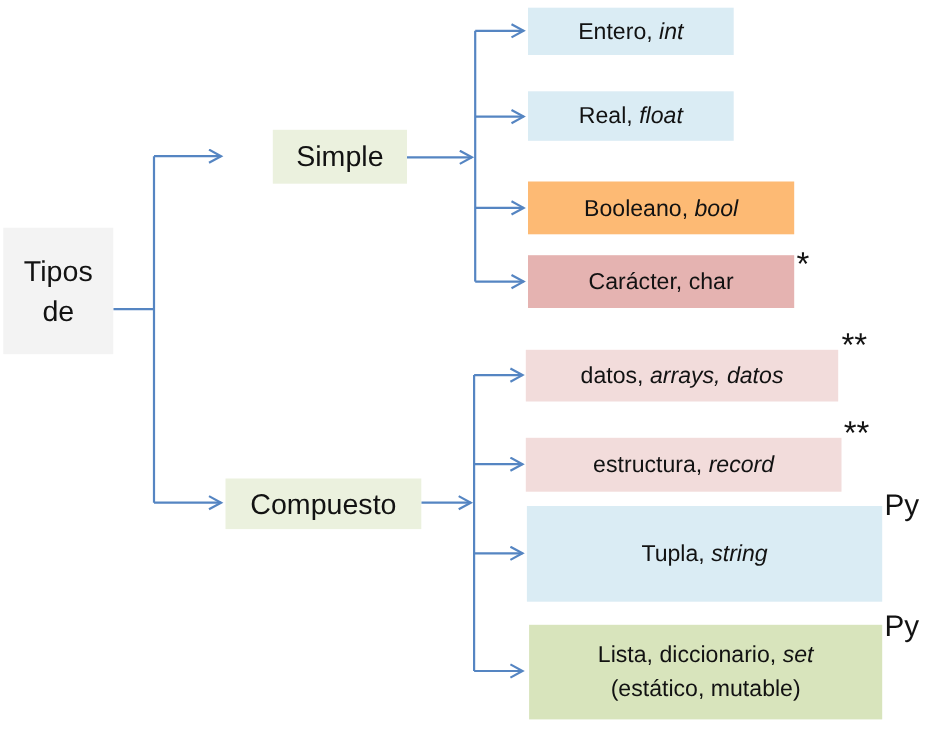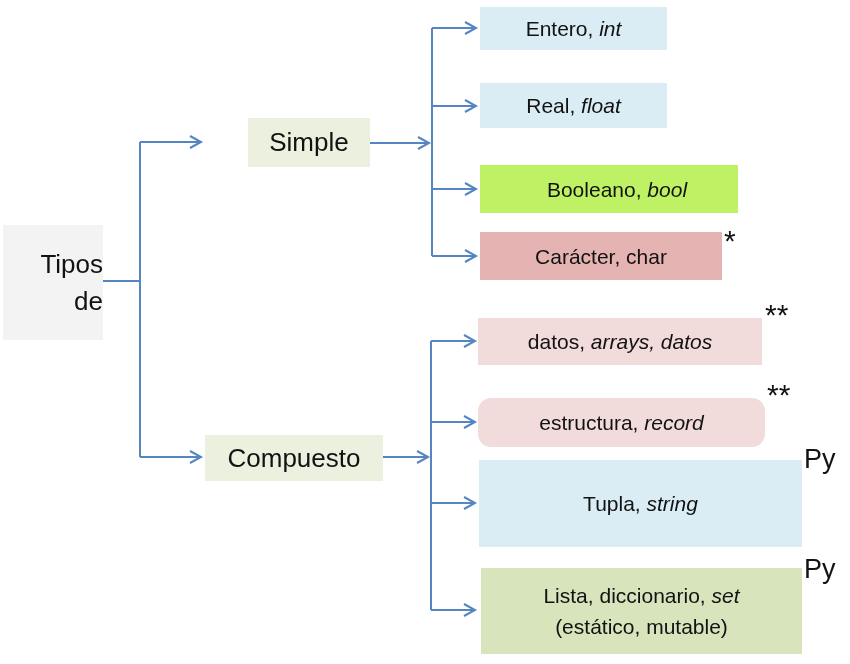--- a/index.html
+++ b/index.html
@@ -31,29 +31,29 @@
     display: flex;
     flex-direction: column;
     align-items: center;
     justify-content: center;
     text-align: center;
     font-size: 21px;
     line-height: 31px;
     white-space: nowrap;
   }
   .node i { font-style: italic; }
-  .root       { left: 3px;   top: 225px; width: 100px; height: 115px; font-size: 26px; line-height: 37px; align-items: flex-end; }
+  .root       { left: 3px;   top: 207px; width: 100px; height: 115px; font-size: 26px; line-height: 37px; }
   .simple     { left: 205px; top: 118px; width: 122px; height: 49px;  font-size: 26px; margin-left: 43px; }
   .compuesto  { left: 205px; top: 435px; width: 178px; height: 46px;  font-size: 26px; }
   .entero     { left: 480px; top: 7px;   width: 187px; height: 43px; }
   .real       { left: 480px; top: 83px;  width: 187px; height: 45px; }
   .booleano   { left: 480px; top: 165px; width: 242px; height: 48px; }
   .caracter   { left: 480px; top: 232px; width: 242px; height: 48px; }
   .tablas     { left: 478px; top: 318px; width: 284px; height: 47px; }
-  .estructura { left: 478px; top: 398px; width: 287px; height: 49px; border-radius: 13px; }
+  .estructura { left: 478px; top: 398px; width: 287px; height: 49px; }
   .tupla      { left: 479px; top: 460px; width: 323px; height: 87px; align-items: center; }
   .lista      { left: 481px; top: 568px; width: 321px; height: 86px; }
   .annot {
     position: absolute;
     font-size: 30px;
     line-height: 1.1;
     color: var(--text-color, #121212);
     white-space: nowrap;
   }
   .annot-caracter   { left: 724px; top: 224px; }
@@ -114,21 +114,21 @@
   </div>
 
   <div class="node entero" style="background-color: rgb(218, 236, 244);">
     <span><span>Entero, </span><i>int</i></span>
   </div>
 
   <div class="node real" style="background-color: rgb(218, 236, 244);">
     <span><span>Real, </span><i>float</i></span>
   </div>
 
-  <div class="node booleano" style="background-color: #bef264; padding-left: 16px;">
+  <div class="node booleano" style="background-color: #fdba74;">
     <span><span>Booleano, </span><i>bool</i></span>
   </div>
 
   <div class="node caracter" style="background-color: rgb(229, 179, 177);">
     <span><span>Carácter, char</span><i></i></span>
   </div>
 
   <div class="node tablas" style="background-color: rgb(242, 220, 219);">
     <span><span>datos, </span><i>arrays, datos</i></span>
   </div>

